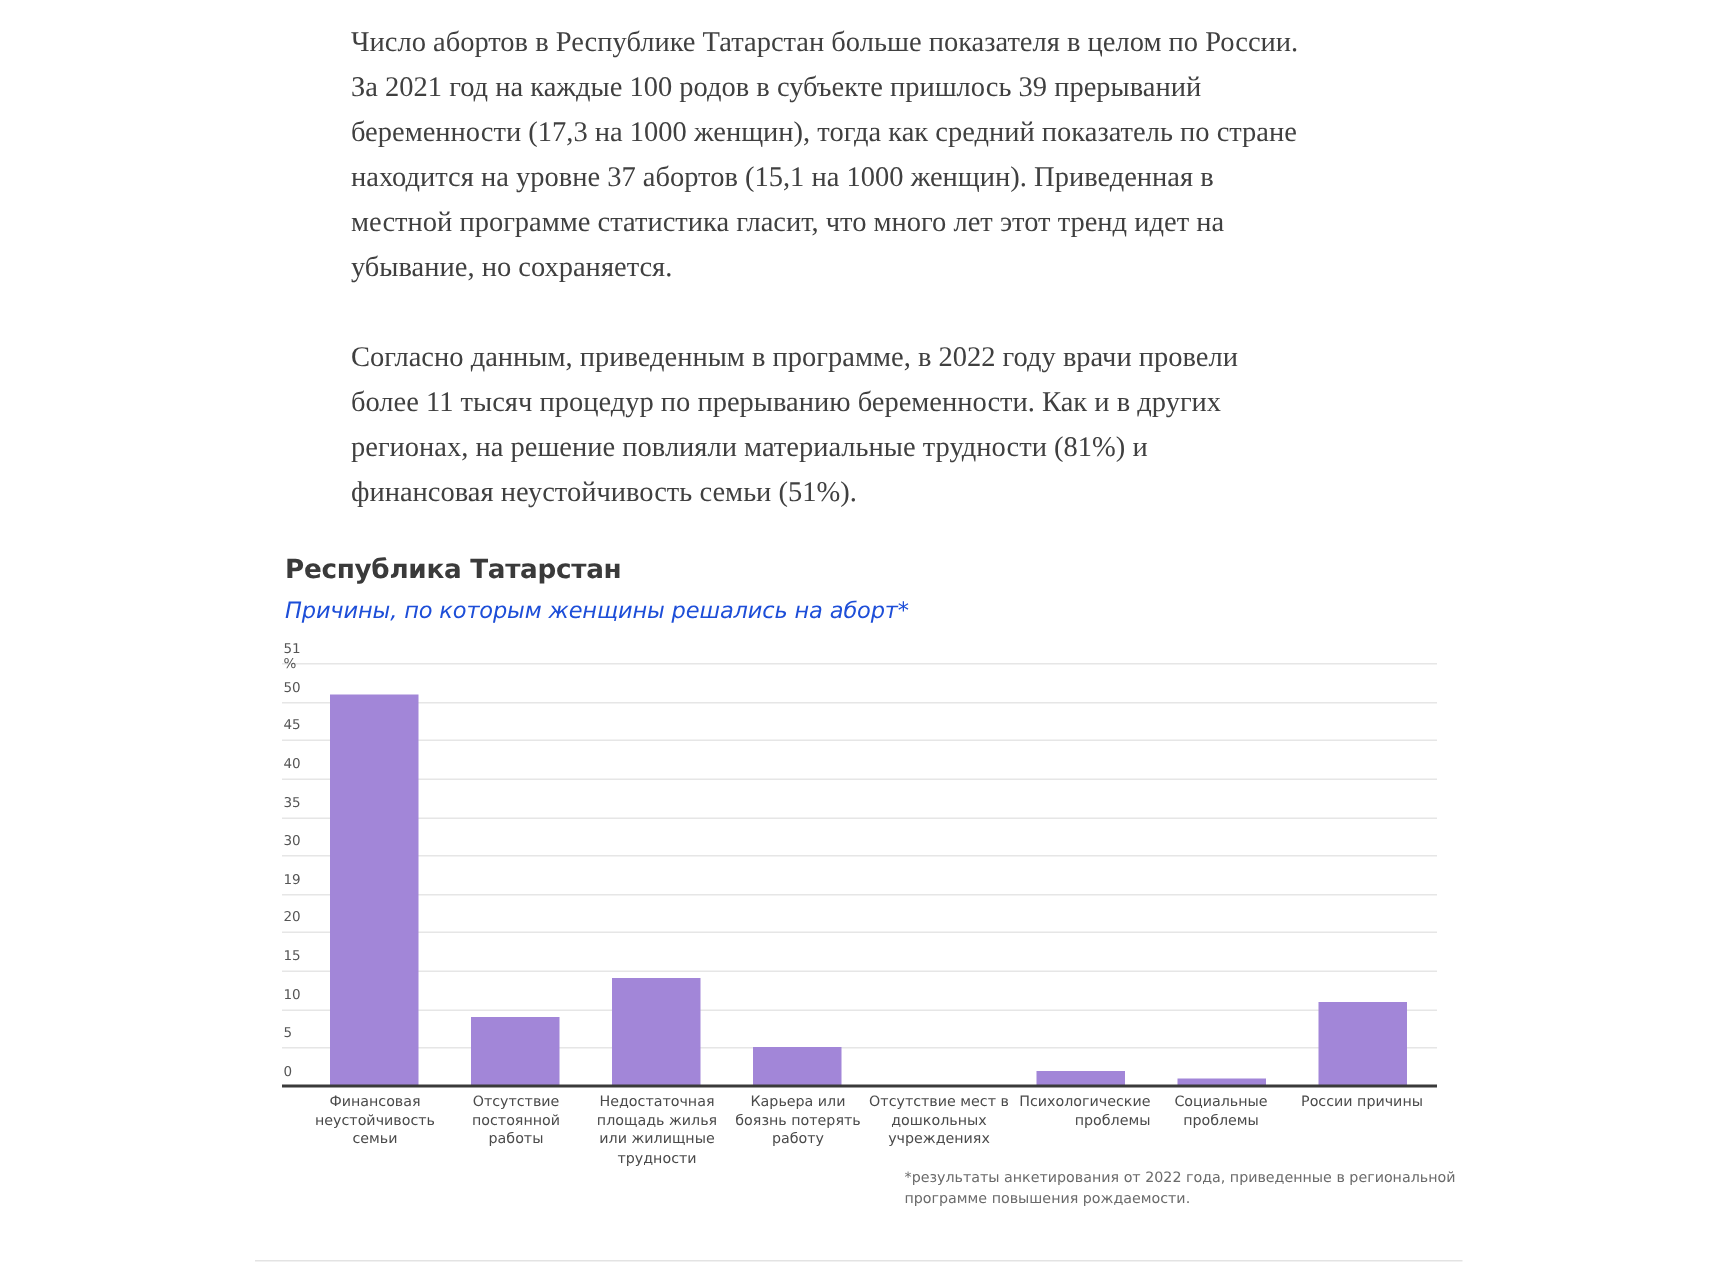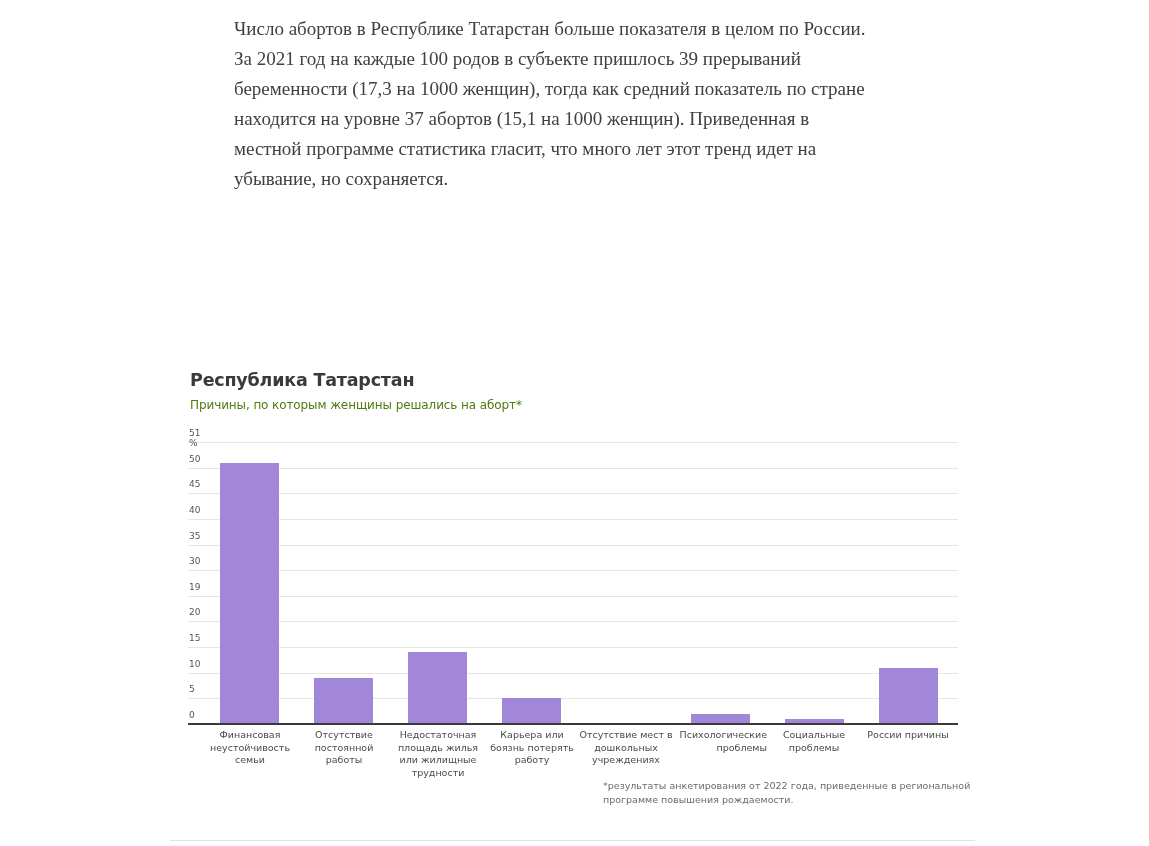--- a/index.html
+++ b/index.html
@@ -12,21 +12,21 @@
   .article p { margin: 0 0 30px 0; white-space: pre-line; }
   .chart-block { position: absolute; left: 0; top: 0; width: 1149px; height: 846px; }
   .chart-title {
     position: absolute; left: 190px; top: 370px;
     font-family: "DejaVu Sans", sans-serif; font-weight: bold;
     font-size: 17.5px; color: #3a3a3a; letter-spacing: -0.2px;
   }
   .chart-subtitle {
     position: absolute; left: 190px; top: 398px;
     font-family: "DejaVu Sans", sans-serif;
-    font-size: 12px; color: #4d7c0f; letter-spacing: -0.1px;
+    font-size: 15px; color: #1d4ed8; letter-spacing: -0.1px; font-style: italic;
   }
   .plot { position: absolute; left: 0; top: 0; }
   .ytick {
     position: absolute; left: 189px;
     font-family: "DejaVu Sans", sans-serif; font-size: 9px; color: #555;
   }
   .grid { position: absolute; left: 188px; width: 770px; height: 1px; background: #e6e6e6; }
   .axis { position: absolute; left: 188px; top: 723px; width: 770px; height: 2px; background: #3a3a3a; }
   .bar { position: absolute; background: #a286d8; }
   .xlabel {
@@ -44,20 +44,24 @@
 </head>
 <body>
 
 <div class="article">
   <p>Число абортов в Республике Татарстан больше показателя в целом по России.
 За 2021 год на каждые 100 родов в субъекте пришлось 39 прерываний
 беремен­ности (17,3 на 1000 женщин), тогда как средний показатель по стране
 находится на уровне 37 абортов (15,1 на 1000 женщин). Приведенная в
 местной программе статистика гласит, что много лет этот тренд идет на
 убывание, но сохраняется.</p>
+  <p>Согласно данным, приведенным в программе, в 2022 году врачи провели
+более 11 тысяч процедур по прерыванию беременности. Как и в других
+регионах, на решение повлияли материальные трудности (81%) и
+финансовая неустойчивость семьи (51%).</p>
 </div>
 
 <div class="chart-block">
   <div class="chart-title">Республика Татарстан</div>
   <div class="chart-subtitle">Причины, по которым женщины решались на аборт*</div>
   <div class="plot" id="plot">
       <div class="ytick" style="top: 710px;">0</div>
       <div class="grid" style="top: 698px;"></div>
       <div class="ytick" style="top: 684px;">5</div>
       <div class="grid" style="top: 673px;"></div>

